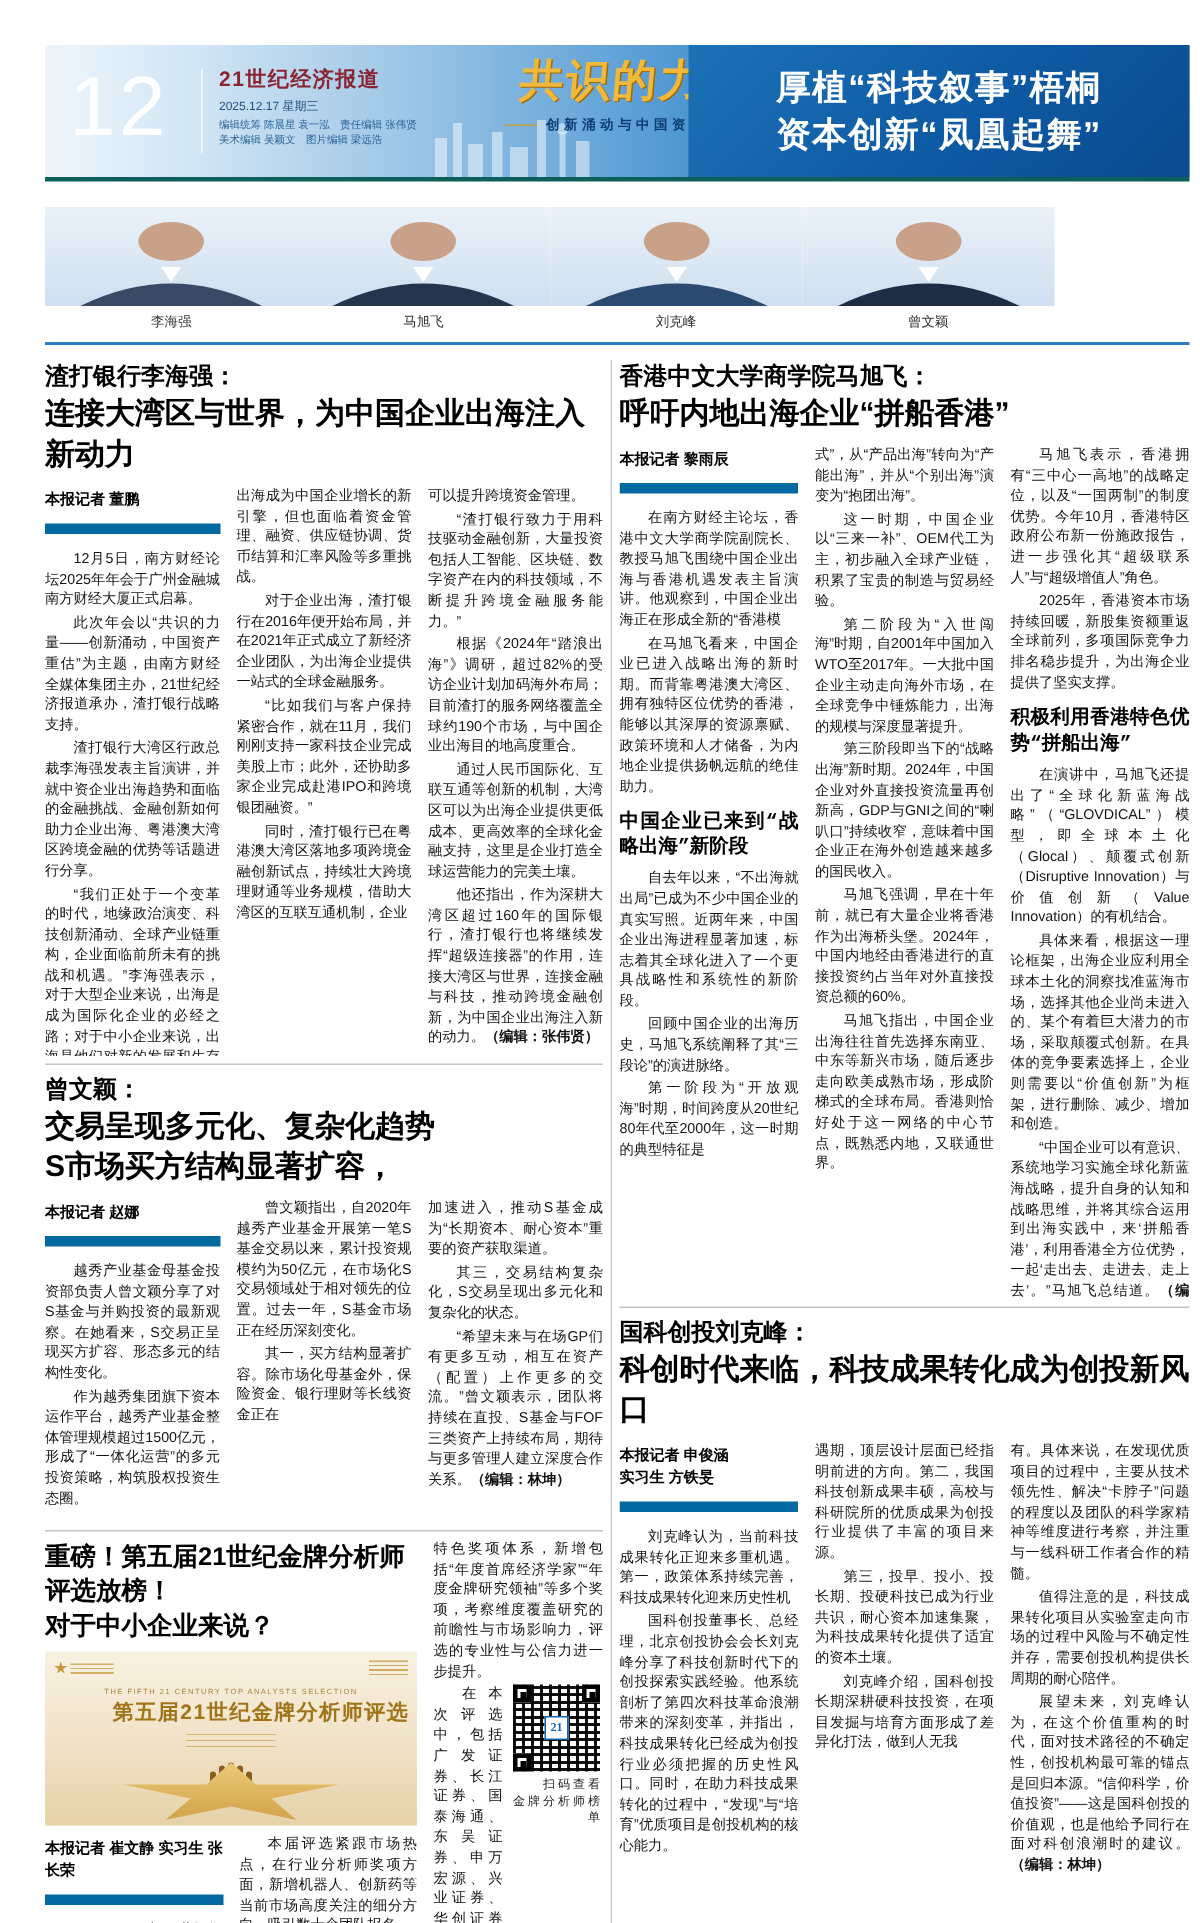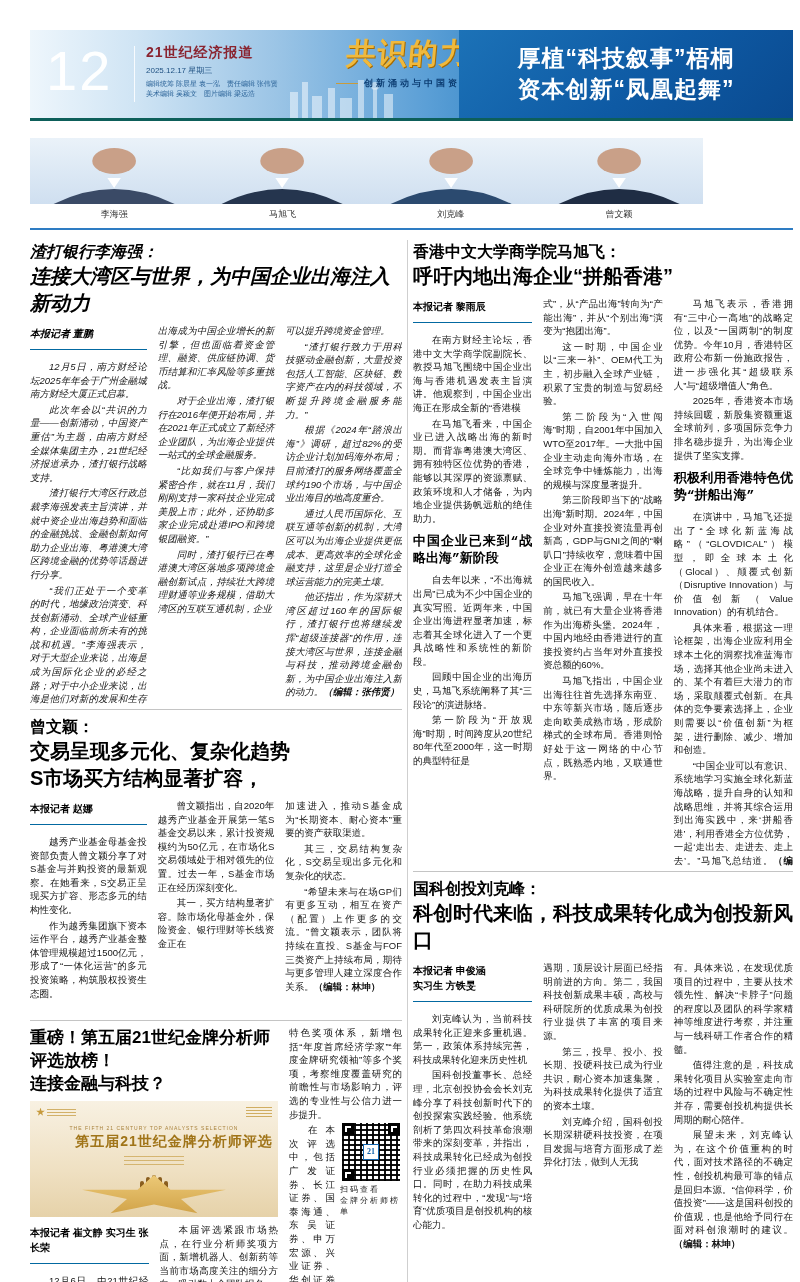--- a/index.html
+++ b/index.html
@@ -47,25 +47,25 @@
   .article{overflow:hidden;}
   .article .kicker{font-size:16px;font-weight:bold;line-height:23px;color:#000;}
   .article .title{font-size:20px;font-weight:bold;line-height:27px;color:#000;margin-bottom:7px;}
   .h-div{border:none;border-top:1px solid #c4c4c4;margin:5px 0;}
 
   .cols{display:flex;gap:11px;}
   .col{flex:1;min-width:0;font-size:9.5px;line-height:13.6px;text-align:justify;color:#141414;}
   .col p{margin:0 0 2px 0;text-indent:2em;}
   .col p.cont{text-indent:0;}
   .sub{font-size:13px;font-weight:bold;line-height:17px;margin:8px 0 6px 0;color:#000;font-family:Liberation Mono, monospace;}
-  .byline{font-size:10px;font-weight:bold;color:#000;margin:2px 0 10px 0;border-bottom:1px solid #0369a1;padding-bottom:8px;line-height:15px;}
+  .byline{font-size:10px;font-weight:bold;color:#000;margin:2px 0 10px 0;border-bottom:7px solid #0369a1;padding-bottom:8px;line-height:15px;}
   .editor{font-weight:bold;}
 
   
-  #a1{height:464px;font-style:italic;} #a3{height:300px;} #a2{height:626px;} #a4{height:407px;}
+  #a1{height:464px;} #a3{height:300px;} #a2{height:626px;} #a4{height:407px;}
   #bottom-module{height:260px;}
 
   
   .bottom-wrap{display:flex;gap:11px;height:100%;}
   .bottom-main{width:248px;flex:0 0 248px;}
   .bottom-title{font-size:17px;font-weight:bold;line-height:23px;color:#000;}
   .gold-image{position:relative;height:116px;margin:6px 0 6px 0;
     background:linear-gradient(180deg,#f8f1e2 0%,#efe0c2 60%,#e6d2a9 100%);overflow:hidden;}
   .gi-logo-left{position:absolute;left:6px;top:6px;width:40px;height:10px;display:flex;gap:2px;align-items:center;}
   .gi-star-sm{width:9px;height:9px;background:#c69a3d;clip-path:polygon(50% 0%,61% 35%,98% 35%,68% 57%,79% 91%,50% 70%,21% 91%,32% 57%,2% 35%,39% 35%);}
@@ -89,21 +89,21 @@
   .qr-block{flex:0 0 62px;display:flex;flex-direction:column;align-items:center;}
   .qr{position:relative;width:58px;height:58px;background:#fff;
     background-image:repeating-linear-gradient(0deg,#111 0 2px,transparent 2px 5px),
                      repeating-linear-gradient(90deg,#111 0 2px,transparent 2px 6px);
     background-blend-mode:multiply;font-family:Liberation Serif, serif;}
   .qr .f{position:absolute;width:12px;height:12px;border:3px solid #000;background:#fff;box-sizing:border-box;}
   .qr .f::before{content:"";position:absolute;left:2px;top:2px;width:4px;height:4px;background:#000;}
   .qr .f.tl{left:0;top:0;} .qr .f.tr{right:0;top:0;} .qr .f.bl{left:0;bottom:0;}
   .qr .chip{position:absolute;left:50%;top:50%;transform:translate(-50%,-50%);width:14px;height:14px;background:#fff;
     display:flex;align-items:center;justify-content:center;font-size:8px;font-weight:bold;color:#1064ad;border:1px solid #1064ad;}
-  .qr-caption{font-size:8px;color:#222;letter-spacing:2px;margin-top:3px;text-align:left;line-height:11px;}
+  .qr-caption{font-size:8px;color:#222;letter-spacing:2px;margin-top:3px;text-align:right;line-height:11px;}
 </style>
 </head>
 <body>
 
 <div class="page">
 
   <div class="masthead">
     <div class="page-num">12</div>
     <div class="mast-sep"></div>
     <div class="paper-info">
@@ -249,21 +249,21 @@
             </div>
           </div>
       </div>
       <hr class="h-div">
 
       <div class="article" id="bottom-module">
         <div class="bottom-wrap">
           <div class="bottom-main">
             <div class="bottom-title">
               <div>重磅！第五届21世纪金牌分析师评选放榜！</div>
-              <div>连接金融与科技？</div>
+              <div>对于中小企业来说？</div>
             </div>
             <div class="gold-image">
               <div class="gi-logo-left">
                   <div class="gi-star-sm"></div>
                   <div class="gi-lines"></div>
                 </div>
               <div class="gi-logo-right"></div>
               <div class="gi-eng">THE FIFTH 21 CENTURY TOP ANALYSTS SELECTION</div>
               <div class="gi-title">第五届21世纪金牌分析师评选</div>
               <div class="gi-sub-lines"></div>

